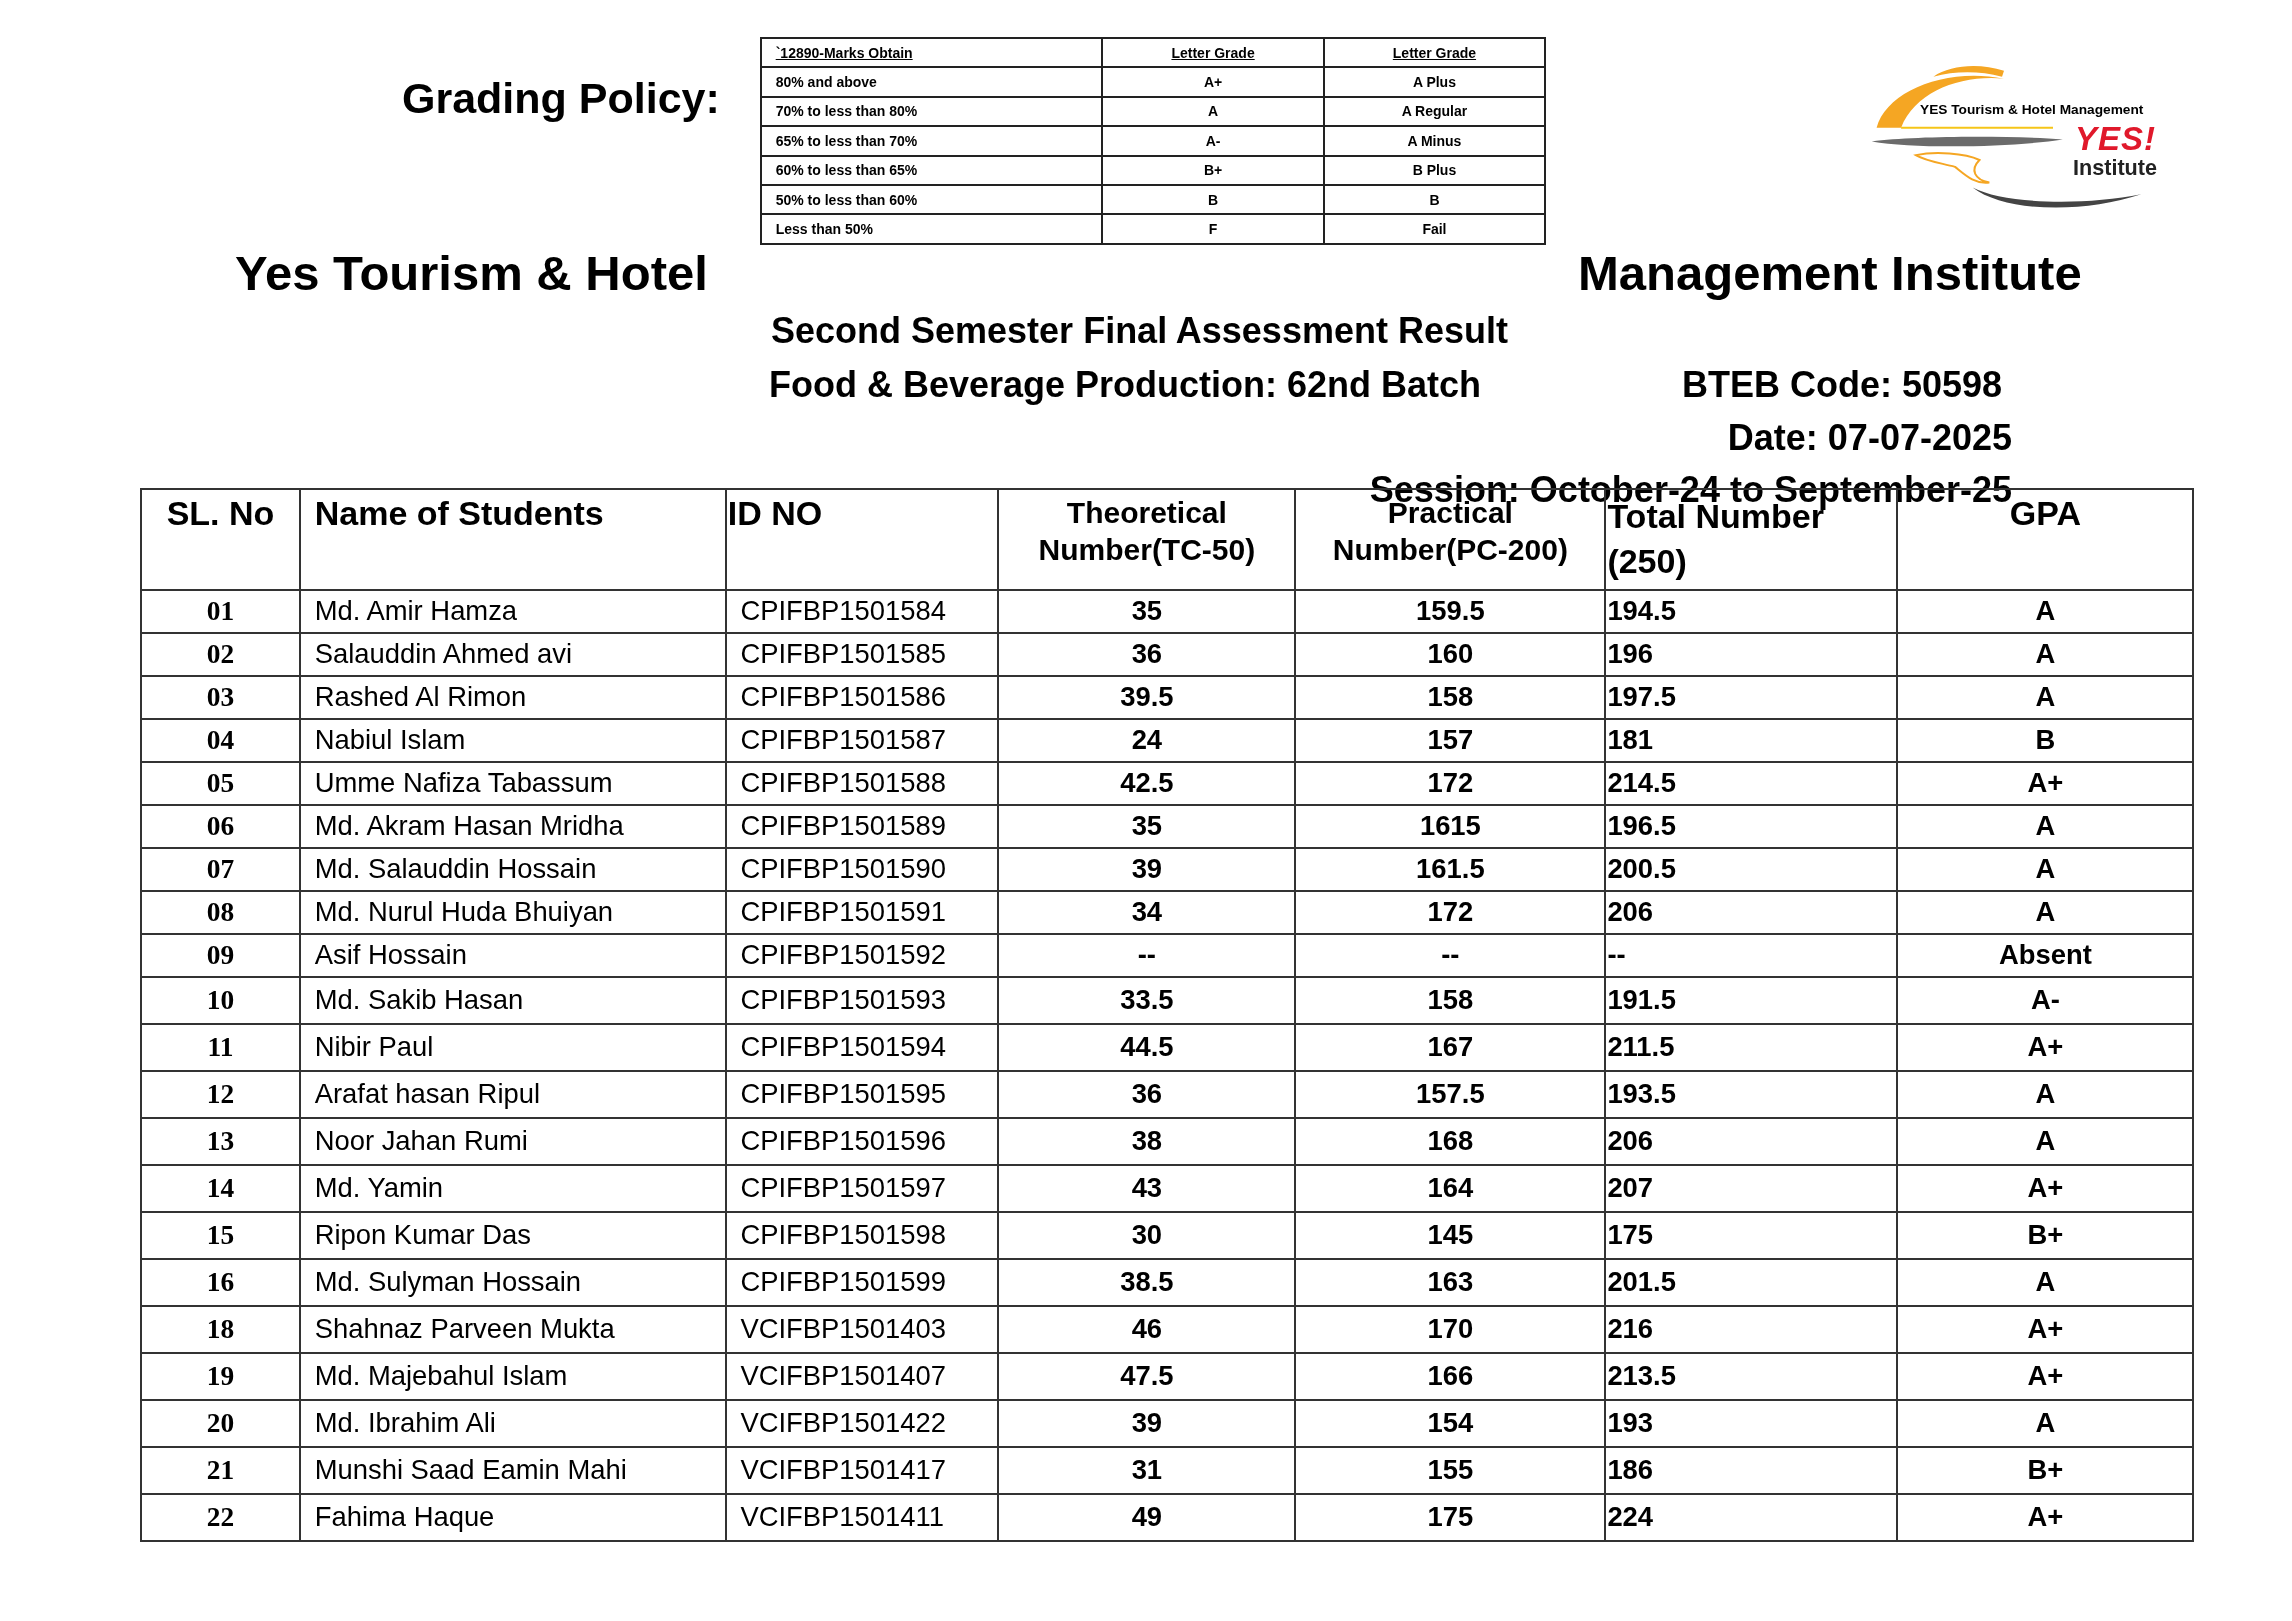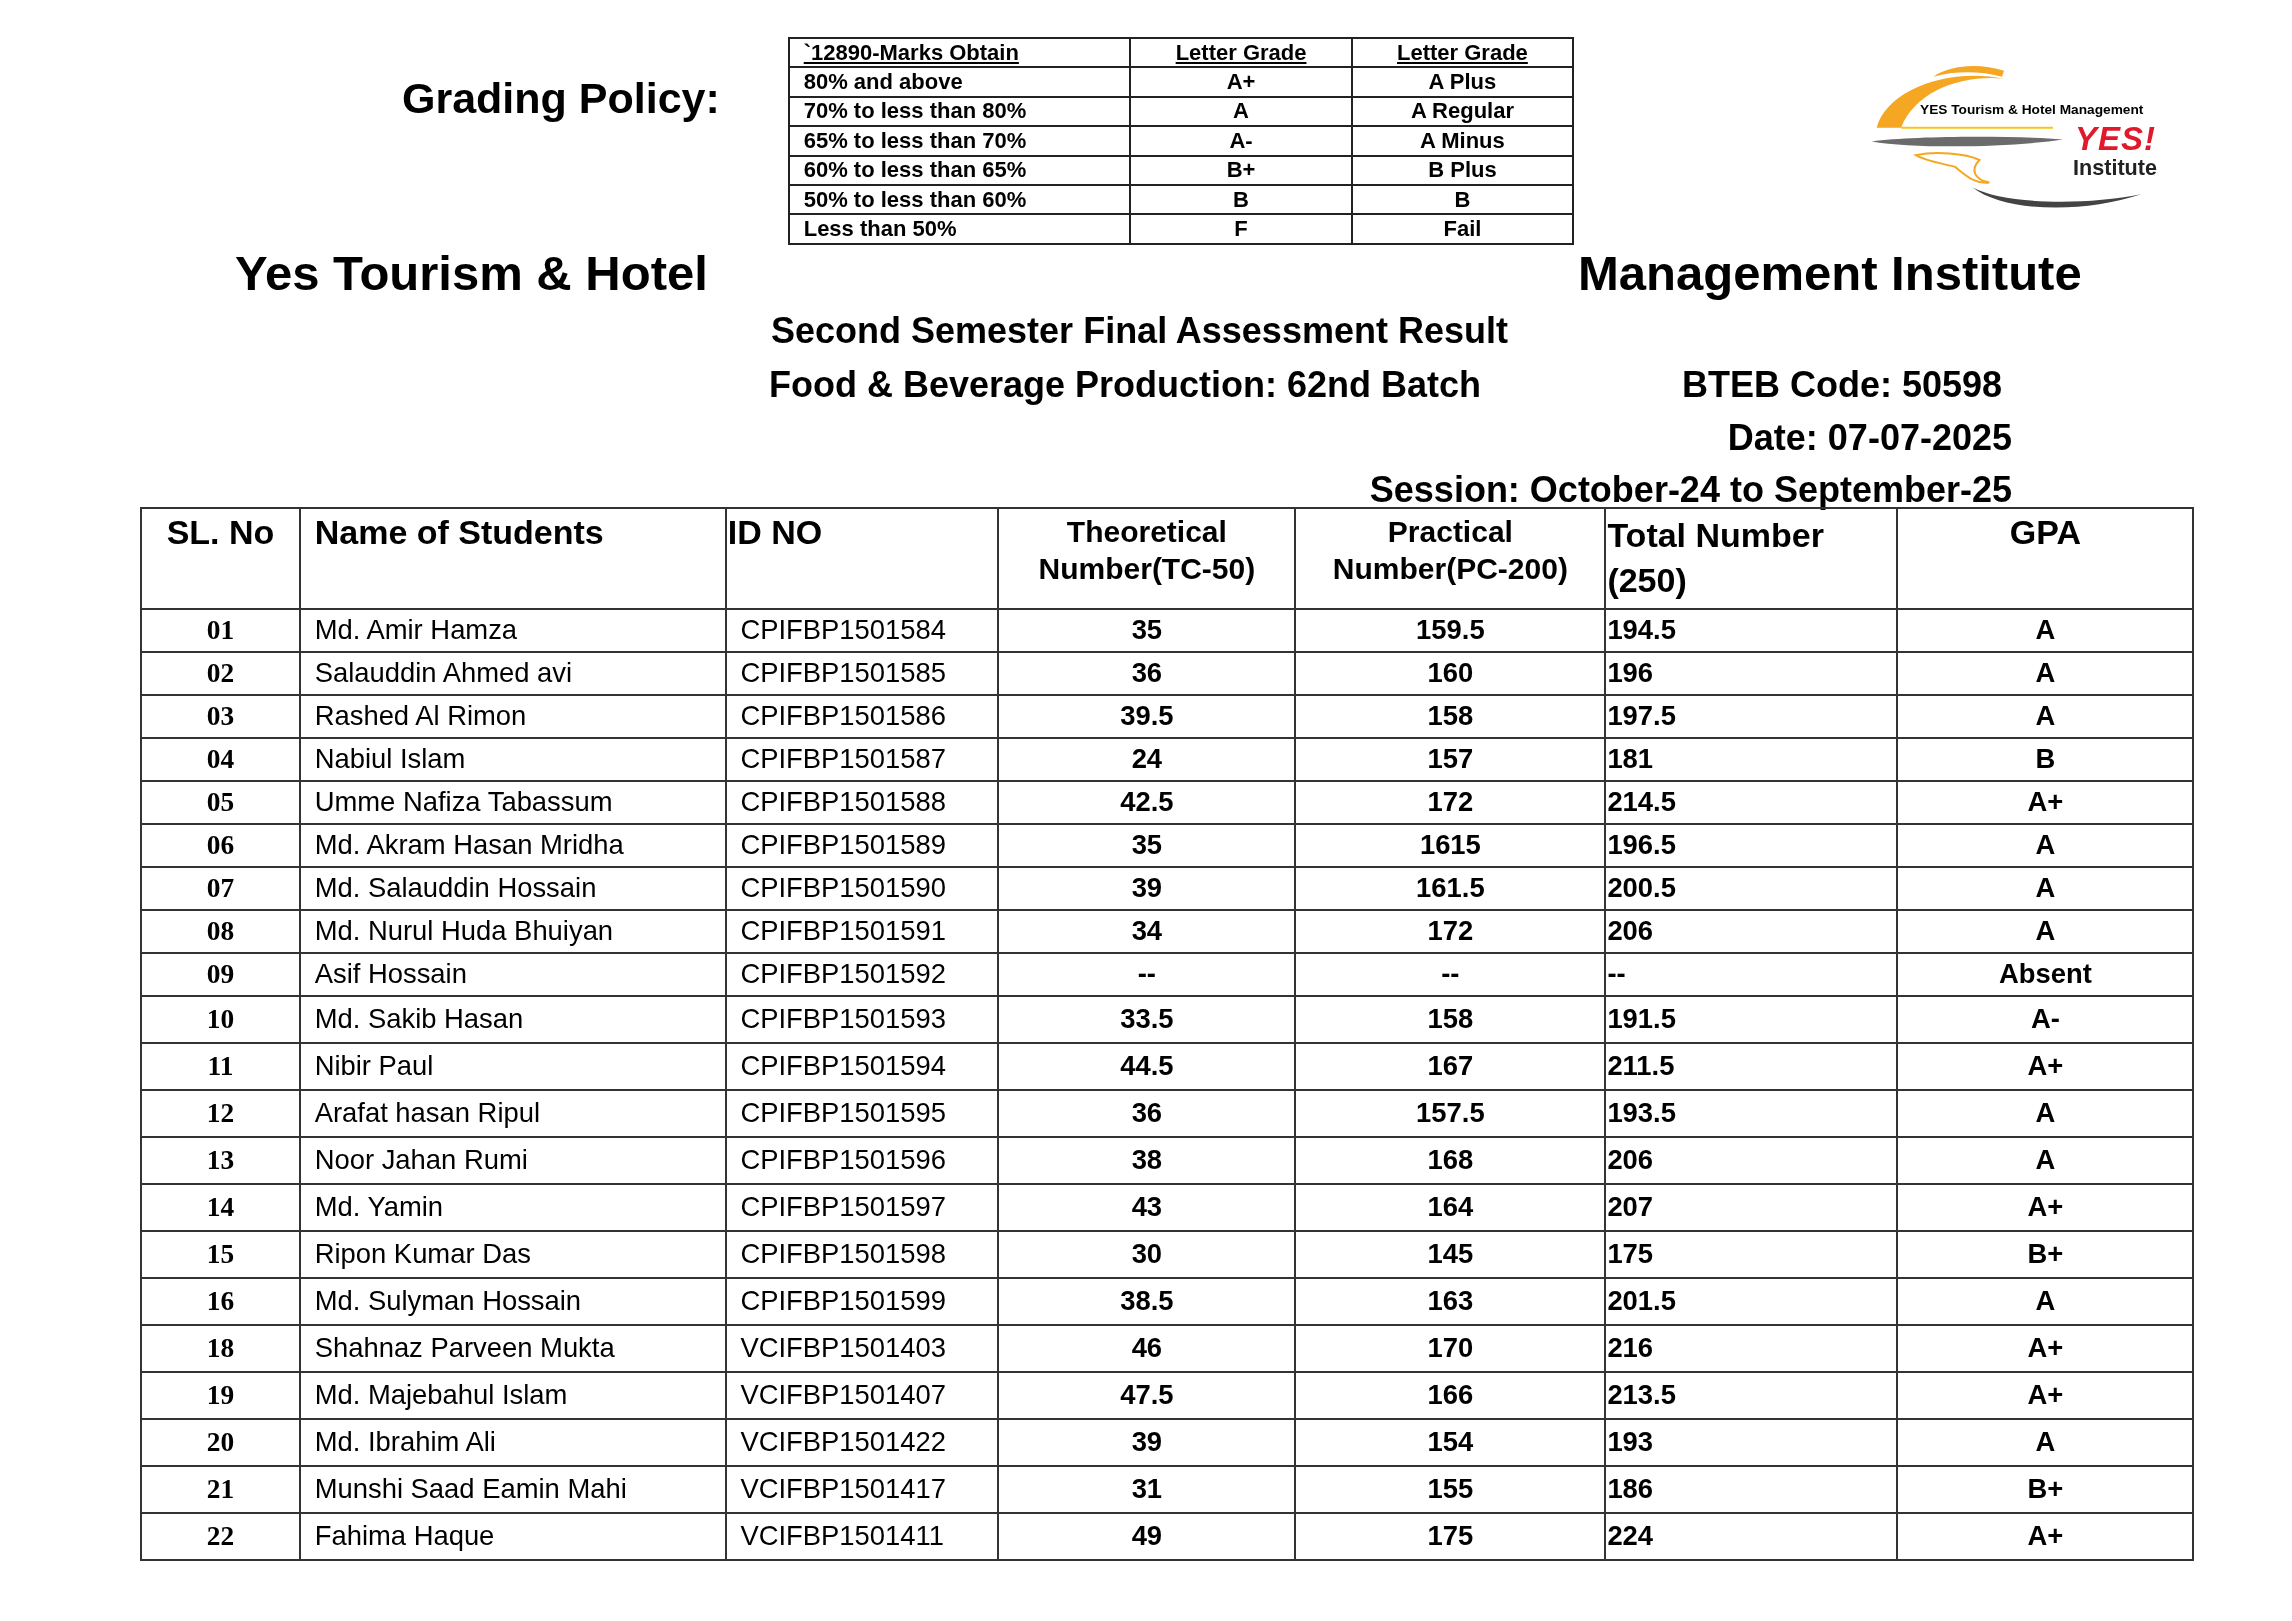--- a/index.html
+++ b/index.html
@@ -3,21 +3,21 @@
 <meta charset="utf-8">
 <style>
   html, body { margin:0; padding:0; background:#ffffff; }
   body { width:2293px; height:1621px; position:relative; overflow:hidden; font-family:"Liberation Sans", "DejaVu Sans", sans-serif; color:#000; }
   .abs { position:absolute; }
 
   
   #grading-label { left:402px; top:74px; font-size:43px; font-weight:bold; white-space:nowrap; }
 
   
-  #grade-table { left:788px; top:37px; border-collapse:collapse; font-size:22px; font-weight:bold; }
+  #grade-table { left:760px; top:37px; border-collapse:collapse; font-size:14px; font-weight:bold; }
   #grade-table td, #grade-table th { border:2px solid #222; height:27.4px; padding:0 13.7px; white-space:nowrap; }
   #grade-table th { text-decoration:underline; font-weight:bold; }
   #grade-table .c1 { width:312px; text-align:left; }
   #grade-table .c2 { width:192px; text-align:center; }
   #grade-table .c3 { width:192px; text-align:center; }
 
   
   #logo { left:1857px; top:57px; width:343px; height:157px;text-decoration:underline; }
 
   
@@ -25,21 +25,21 @@
   #inst-left { left:235px; top:245px; }
   #inst-right { left:1578px; top:245px; }
   .subtitle { font-size:36px; font-weight:bold; white-space:nowrap; }
   #sub-result { left:771px; top:310px; }
   #sub-batch { left:769px; top:364px; }
   #bteb { left:1682px; top:364px; }
   #date { right:281px; top:417px; }
   #session { right:281px; top:469px; }
 
   
-  #result-table { left:140px; top:507px; border-collapse:collapse; }
+  #result-table { left:140px; top:488px; border-collapse:collapse; }
   #result-table th, #result-table td { border:2px solid #333; }
   #result-table th { height:94px; vertical-align:top; font-weight:bold; padding-top:3.9px; }
   #result-table th.hbig { font-size:34px; }
   #result-table th.hsmall { font-size:30px; line-height:37px; }
   #result-table td { font-size:27.4px; height:39px; vertical-align:middle; }
   #result-table tr.tall td { height:43px; }
   .col-sl { width:155px; text-align:center; }
   .col-name { width:409px; text-align:left; }
   .col-id { width:256px; text-align:left; }
   .col-th { width:293px; text-align:center; }

